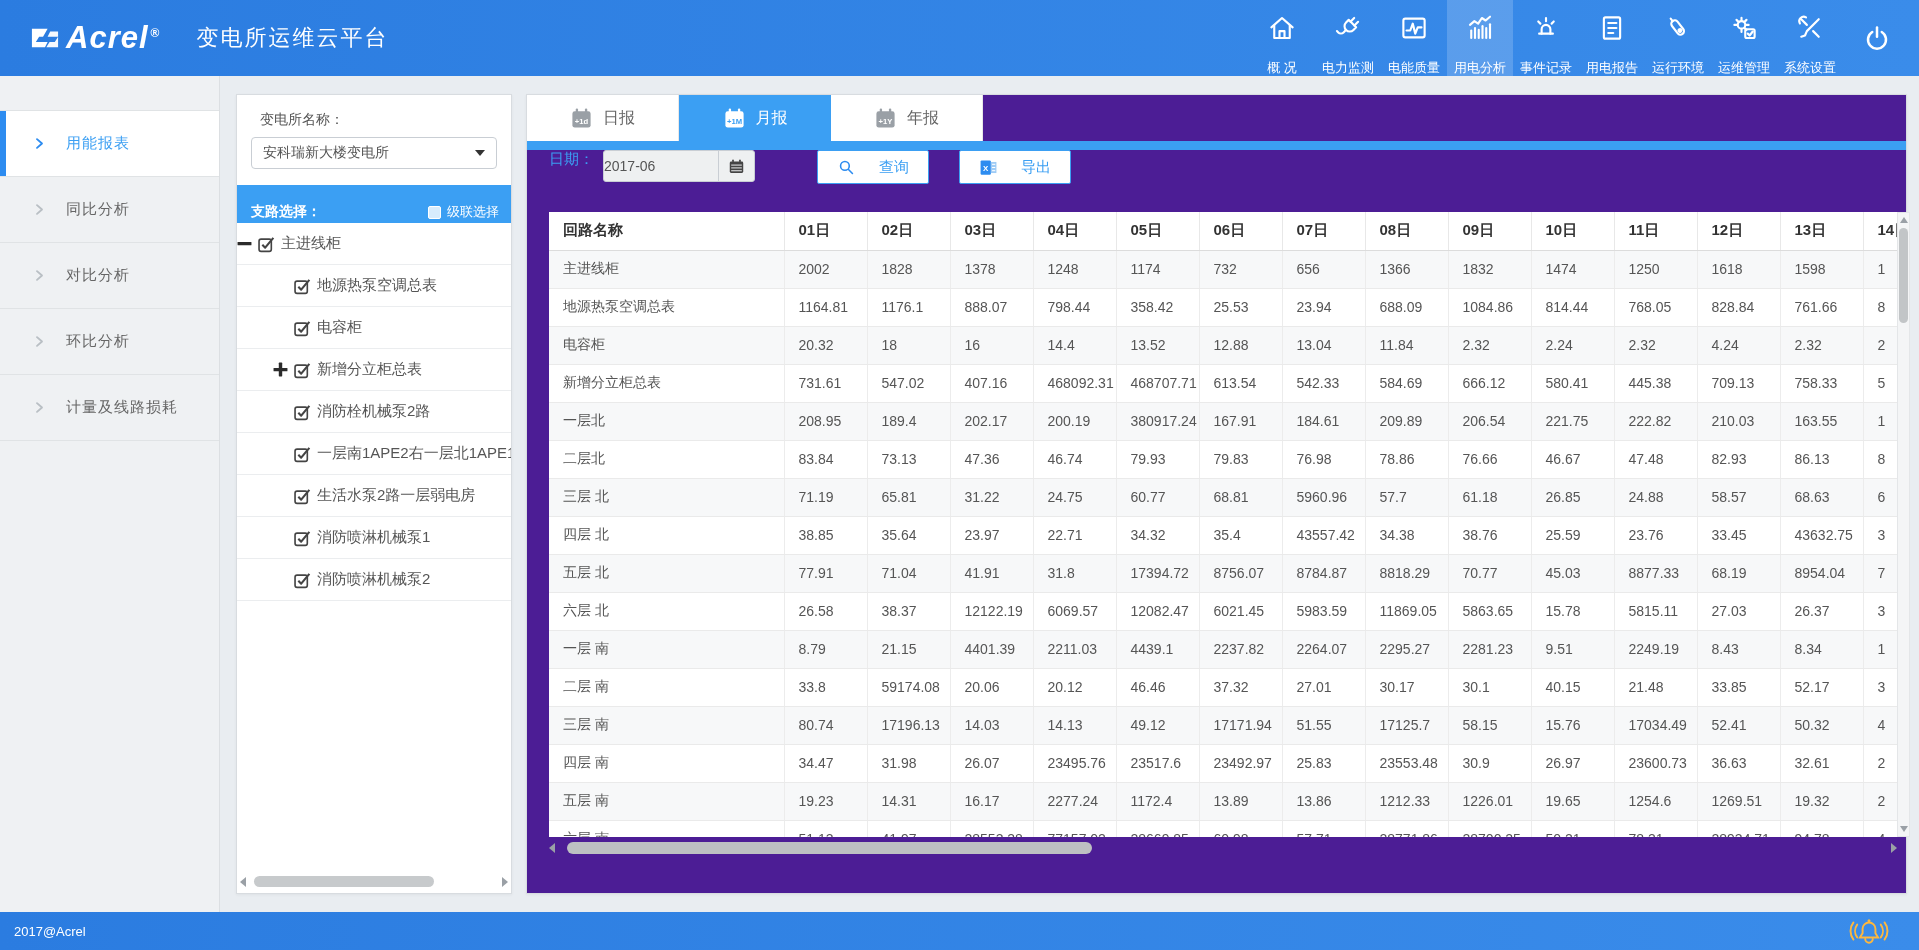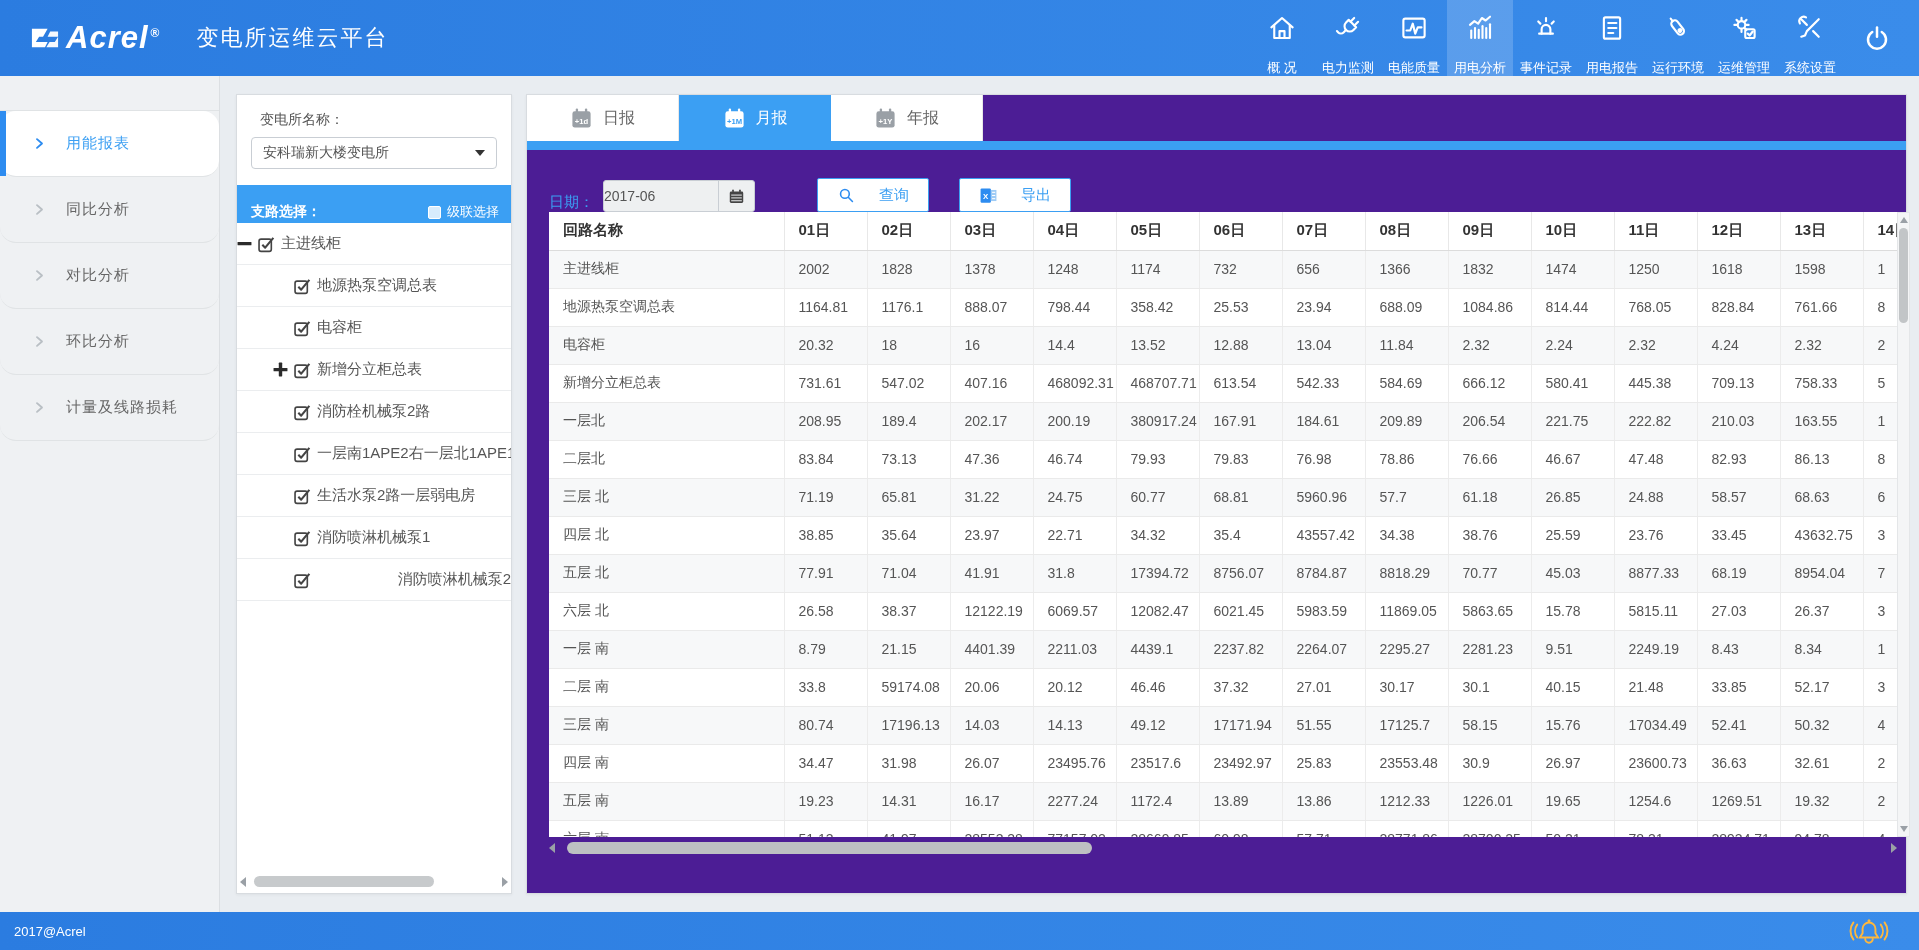--- a/index.html
+++ b/index.html
@@ -22,21 +22,21 @@
   .nav-icon { width:30px; height:30px; display:flex; align-items:center; justify-content:center; }
   .nav-label { color:#fff; font-size:13px; margin-top:16px; white-space:nowrap; }
   .power-wrap { position:absolute; right:14px; top:0; height:76px; width:56px;
     display:flex; align-items:center; justify-content:center; cursor:pointer; }
 
   
   .sidebar { position:absolute; left:0; top:76px; width:220px; bottom:38px;
     background:#eff1f3; border-right:1px solid #dcdfe2; }
   .menu { margin-top:34px; border-top:1px solid #e0e3e5; }
   .menu-item { position:relative; height:66px; display:flex; align-items:center;
-    border-bottom:1px solid #e0e3e5; color:#666; font-size:15px; cursor:pointer;border-radius:16px; }
+    border-bottom:1px solid #e0e3e5; color:#666; font-size:15px; cursor:pointer; }
   .menu-item .chev { margin-left:32px; width:16px; height:16px; color:#b9bfc4; display:flex; }
   .menu-item .mlabel { margin-left:18px; letter-spacing:1px; white-space:nowrap; }
   .menu-item.active { background:#fff; color:#3b9ff3; }
   .menu-item.active::before { content:""; position:absolute; left:0; top:0; bottom:0; width:6px; background:#2d8cf0; }
   .menu-item.active .chev { color:#2d8cf0; }
 
   
   .tree-card { position:absolute; left:236px; top:94px; width:276px; height:800px;
     background:#fff; border:1px solid #d8dce0; box-shadow:0 1px 3px rgba(0,0,0,.05); }
   .station-label { margin:16px 23px 8px; color:#555; font-size:14px; }
@@ -64,21 +64,21 @@
   
   .main-card { position:absolute; left:526px; top:94px; width:1381px; height:800px;
     background:#4c1d95; border:1px solid #d8dce0; box-shadow:0 1px 3px rgba(0,0,0,.05); }
   .tabs { display:flex; height:46px; }
   .tab { width:152px; display:flex; align-items:center; justify-content:center; gap:10px;
     font-size:16px; color:#666; border-right:1px solid #e8e8e8; cursor:pointer; background:#fff; }
   .tab .tab-icon { color:#9aa0a6; display:flex; }
   .tab.active { background:#3b9ff3; color:#fff; border-right:none; }
   .tab.active .tab-icon { color:#fff; }
   .underline { height:9px; background:#3b9ff3; }
-  .toolbar { height:62px; display:flex; align-items:flex-end; padding-left:22px; }
+  .toolbar { height:62px; display:flex; align-items:flex-start; padding-left:22px; }
   .date-label { color:#3b9ff3; font-size:15px; margin-right:9px; }
   .date-box { width:152px; height:32px; border:1px solid #c9ced4; border-radius:3px;
     background:#eef0f1; display:flex; overflow:hidden; }
   .date-value { flex:1; display:flex; align-items:center; color:#555; font-size:14px; }
   .date-cal { width:36px; border-left:1px solid #c9ced4; display:flex; align-items:center;
     justify-content:center; cursor:pointer; color:#444; }
   .btn { height:34px; border:1px solid #3b9ff3; background:#fff; color:#3b9ff3; font-size:15px;
     display:flex; align-items:center; gap:23px; padding:0 19px; border-radius:2px; cursor:pointer; }
   .btn-query { margin-left:62px; }
   .btn-export { margin-left:30px; }
@@ -376,21 +376,21 @@
         </div>
         <div class="tree-row" style="padding-left: 56px;">
           <span class="cbx">
             <svg viewBox="0 0 22 22" width="18" height="18" fill="none" stroke="currentColor" stroke-linejoin="round">
               <rect x="2.5" y="5" width="15" height="15" rx="2.5" stroke-width="2"></rect>
               <polyline points="6.5,12 10,15.5 20,3.5" stroke-width="2.6"></polyline>
             </svg>
           </span>
           <span>消防喷淋机械泵1</span>
         </div>
-        <div class="tree-row" style="padding-left: 56px; justify-content: space-between;">
+        <div class="tree-row" style="padding-left: 56px;">
           <span class="cbx">
             <svg viewBox="0 0 22 22" width="18" height="18" fill="none" stroke="currentColor" stroke-linejoin="round">
               <rect x="2.5" y="5" width="15" height="15" rx="2.5" stroke-width="2"></rect>
               <polyline points="6.5,12 10,15.5 20,3.5" stroke-width="2.6"></polyline>
             </svg>
           </span>
           <span>消防喷淋机械泵2</span>
         </div>
       </div>
     <div class="tree-hscroll">

